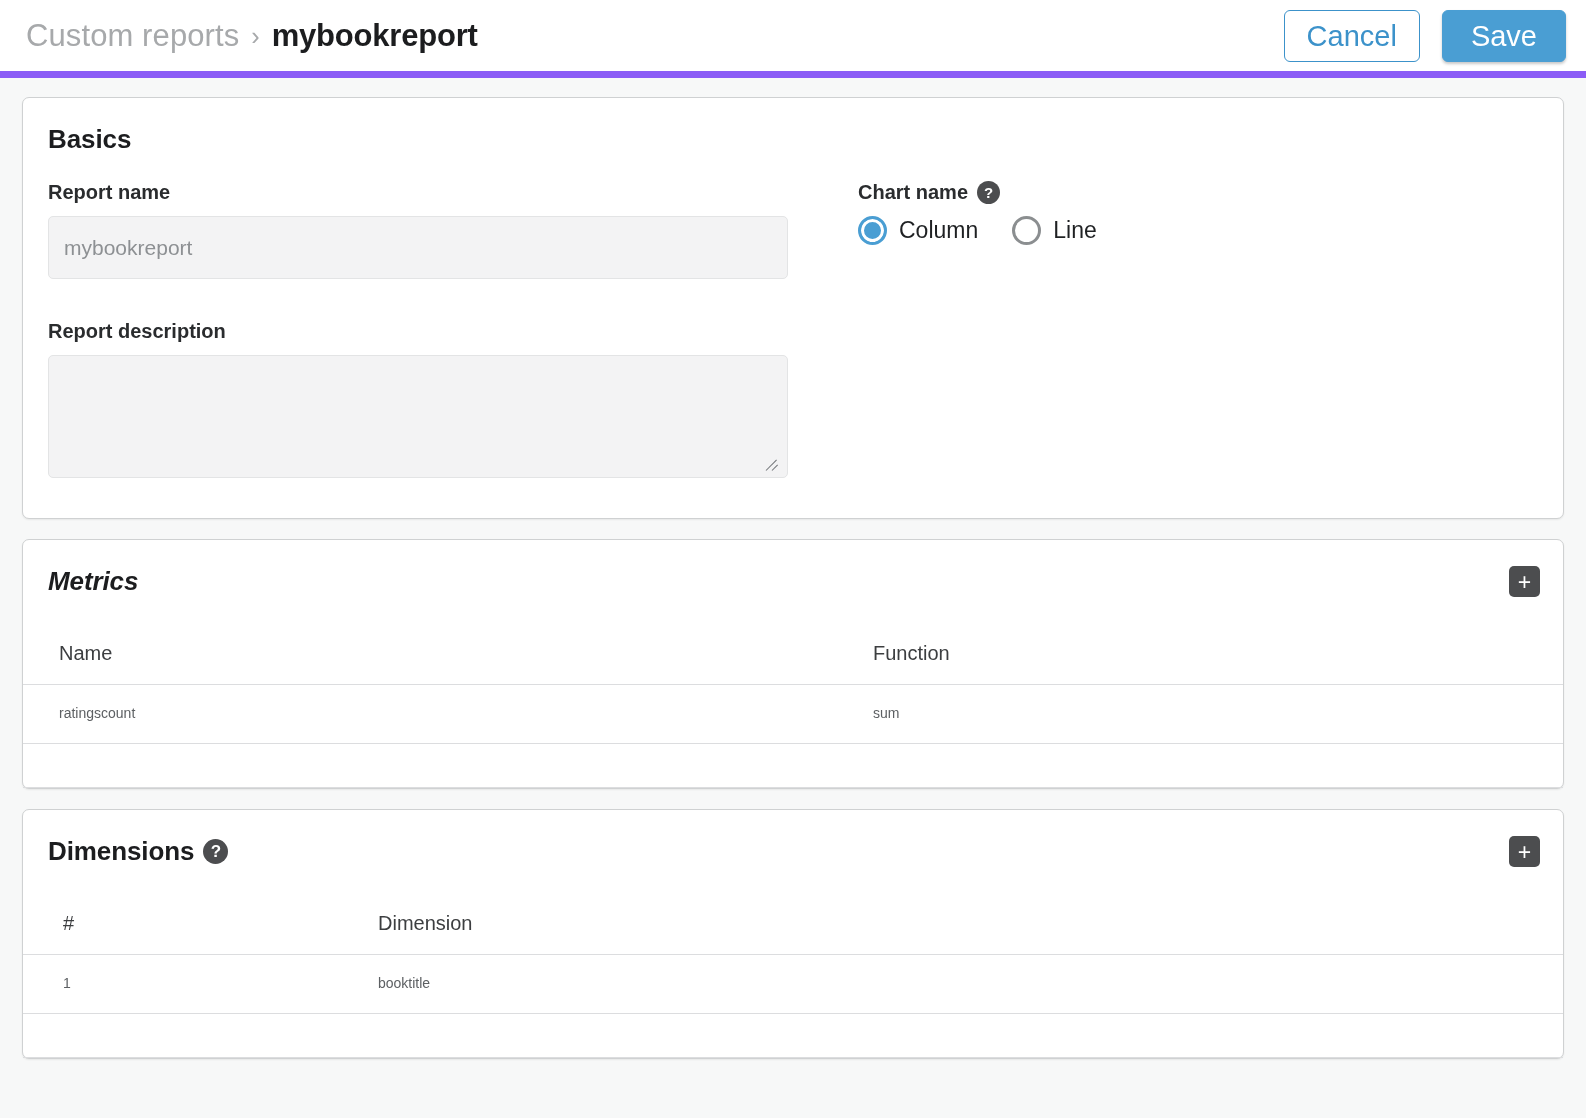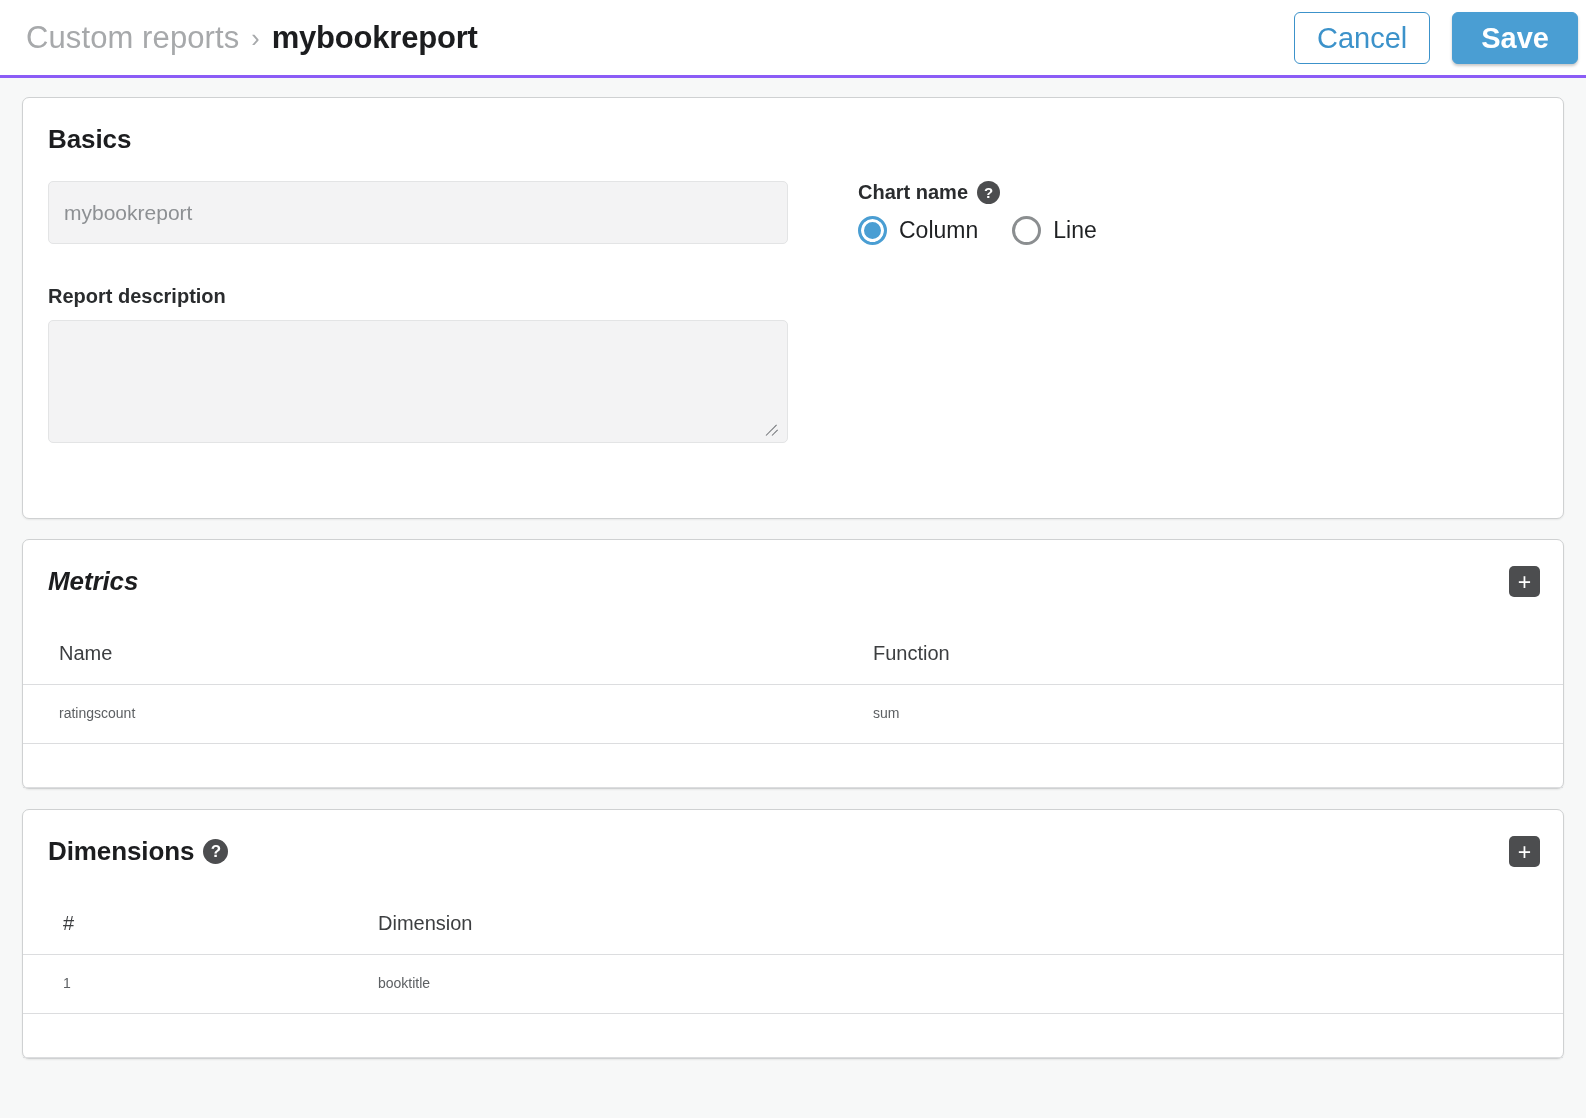--- a/index.html
+++ b/index.html
@@ -9,24 +9,24 @@
     background: #f7f8f8;
     font-family: "Liberation Sans", sans-serif;
     overflow: hidden;
   }
 
   
   .topbar {
     position: relative;
     height: 78px;
     background: #ffffff;
-    border-bottom: 3px solid #8b5cf6;
-    display: flex;
-    align-items: center;
-    padding: 0 8px 0 26px;
+    border-bottom: 7px solid #8b5cf6;
+    display: flex;
+    align-items: center;
+    padding: 0 20px 0 26px;
   }
   .breadcrumb {
     display: flex;
     align-items: baseline;
     gap: 12px;
     flex: 1;
     white-space: nowrap;
   }
   .crumb-root {
     font-size: 31px;
@@ -66,21 +66,21 @@
   .btn-cancel {
     background: #ffffff;
     color: #3c92ca;
     border: 1px solid #3c92ca;
   }
   .btn-save {
     background: #4a9ed3;
     color: #ffffff;
     border: 1px solid #4a9ed3;
     box-shadow: 0 2px 3px rgba(0,0,0,0.22);
-    font-weight: 700;
+    font-weight: 400;
     padding: 0 28px;
     text-align: center;
   }
 
   
   .page {
     padding: 19px 22px 0 22px;
   }
   .card {
     background: #ffffff;
@@ -285,20 +285,21 @@
 
 <div class="page">
 
   <section class="card card-basics">
     <h2 class="card-title">Basics</h2>
 
     <div class="basics-cols">
       <div class="col-left">
 
         <div class="field-block">
+          <div class="field-label">Report name</div>
           <input class="text-input" type="text" value="" placeholder="mybookreport" style="">
         </div>
 
         <div class="field-block">
           <div class="field-label">Report description</div>
           <div class="textarea-wrap">
             <textarea class="text-area" placeholder="" style=""></textarea>
             <span class="resize-grip">
               <i style="width:15px; left:1px; top:13px; transform:rotate(-45deg);"></i>
               <i style="width:8px; left:7px; top:13px; transform:rotate(-45deg);"></i>

